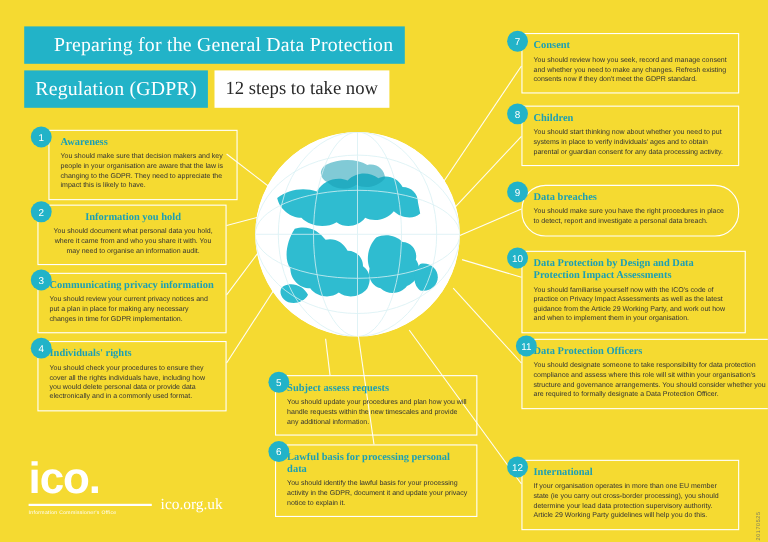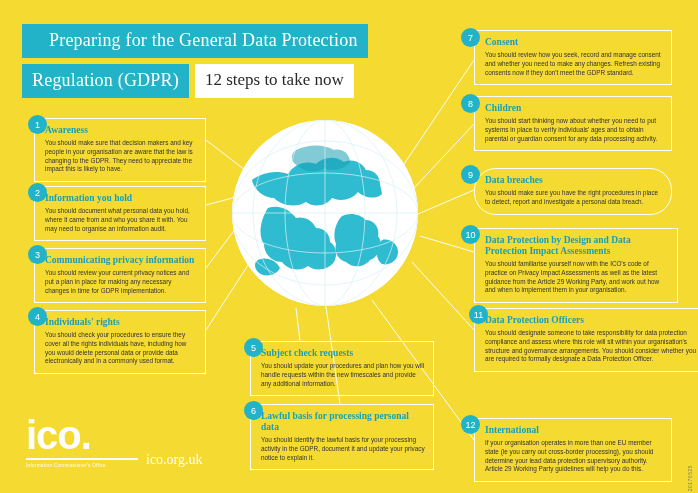--- a/index.html
+++ b/index.html
@@ -81,22 +81,22 @@
     border-radius: 50%;
     background: #22b3c8;
     color: #ffffff;
     font-size: 9px;
     font-family: "Liberation Sans", sans-serif;
     display: flex; align-items: center; justify-content: center;
     z-index: 5;
   }
 
   
-  #card1 { left: 34px; top: 118px; width: 172px; }
-  #card2 { left: 34px; top: 186px; width: 172px; }
+  #card1 { left: 44px; top: 118px; width: 172px; }
+  #card2 { left: 34px; top: 186px; width: 172px; text-align: center; }
   #card3 { left: 34px; top: 248px; width: 172px; }
   #card4 { left: 34px; top: 310px; width: 172px; }
   #card5 { left: 250px; top: 341px; width: 184px; }
   #card6 { left: 250px; top: 404px; width: 184px; }
 
   
   #card7  { left: 474px; top: 30px;  width: 198px; }
   #card8  { left: 474px; top: 96px;  width: 198px; }
   #card9  { left: 474px; top: 168px; width: 198px; border-radius: 22px; }
   #card10 { left: 474px; top: 228px; width: 204px; }
@@ -222,21 +222,21 @@
   </div>
 
   <div class="num" id="n4">4</div>
   <div class="card" id="card4">
     <h3>Individuals' rights</h3>
     <p>You should check your procedures to ensure they cover all the rights individuals have, including how you would delete personal data or provide data electronically and in a commonly used format.</p>
   </div>
 
   <div class="num" id="n5">5</div>
   <div class="card" id="card5">
-    <h3>Subject check requests</h3>
+    <h3>Subject assess requests</h3>
     <p>You should update your procedures and plan how you will handle requests within the new timescales and provide any additional information.</p>
   </div>
 
   <div class="num" id="n6">6</div>
   <div class="card" id="card6">
     <h3>Lawful basis for processing personal data</h3>
     <p>You should identify the lawful basis for your processing activity in the GDPR, document it and update your privacy notice to explain it.</p>
   </div>
 
   <div class="num" id="n7">7</div>

